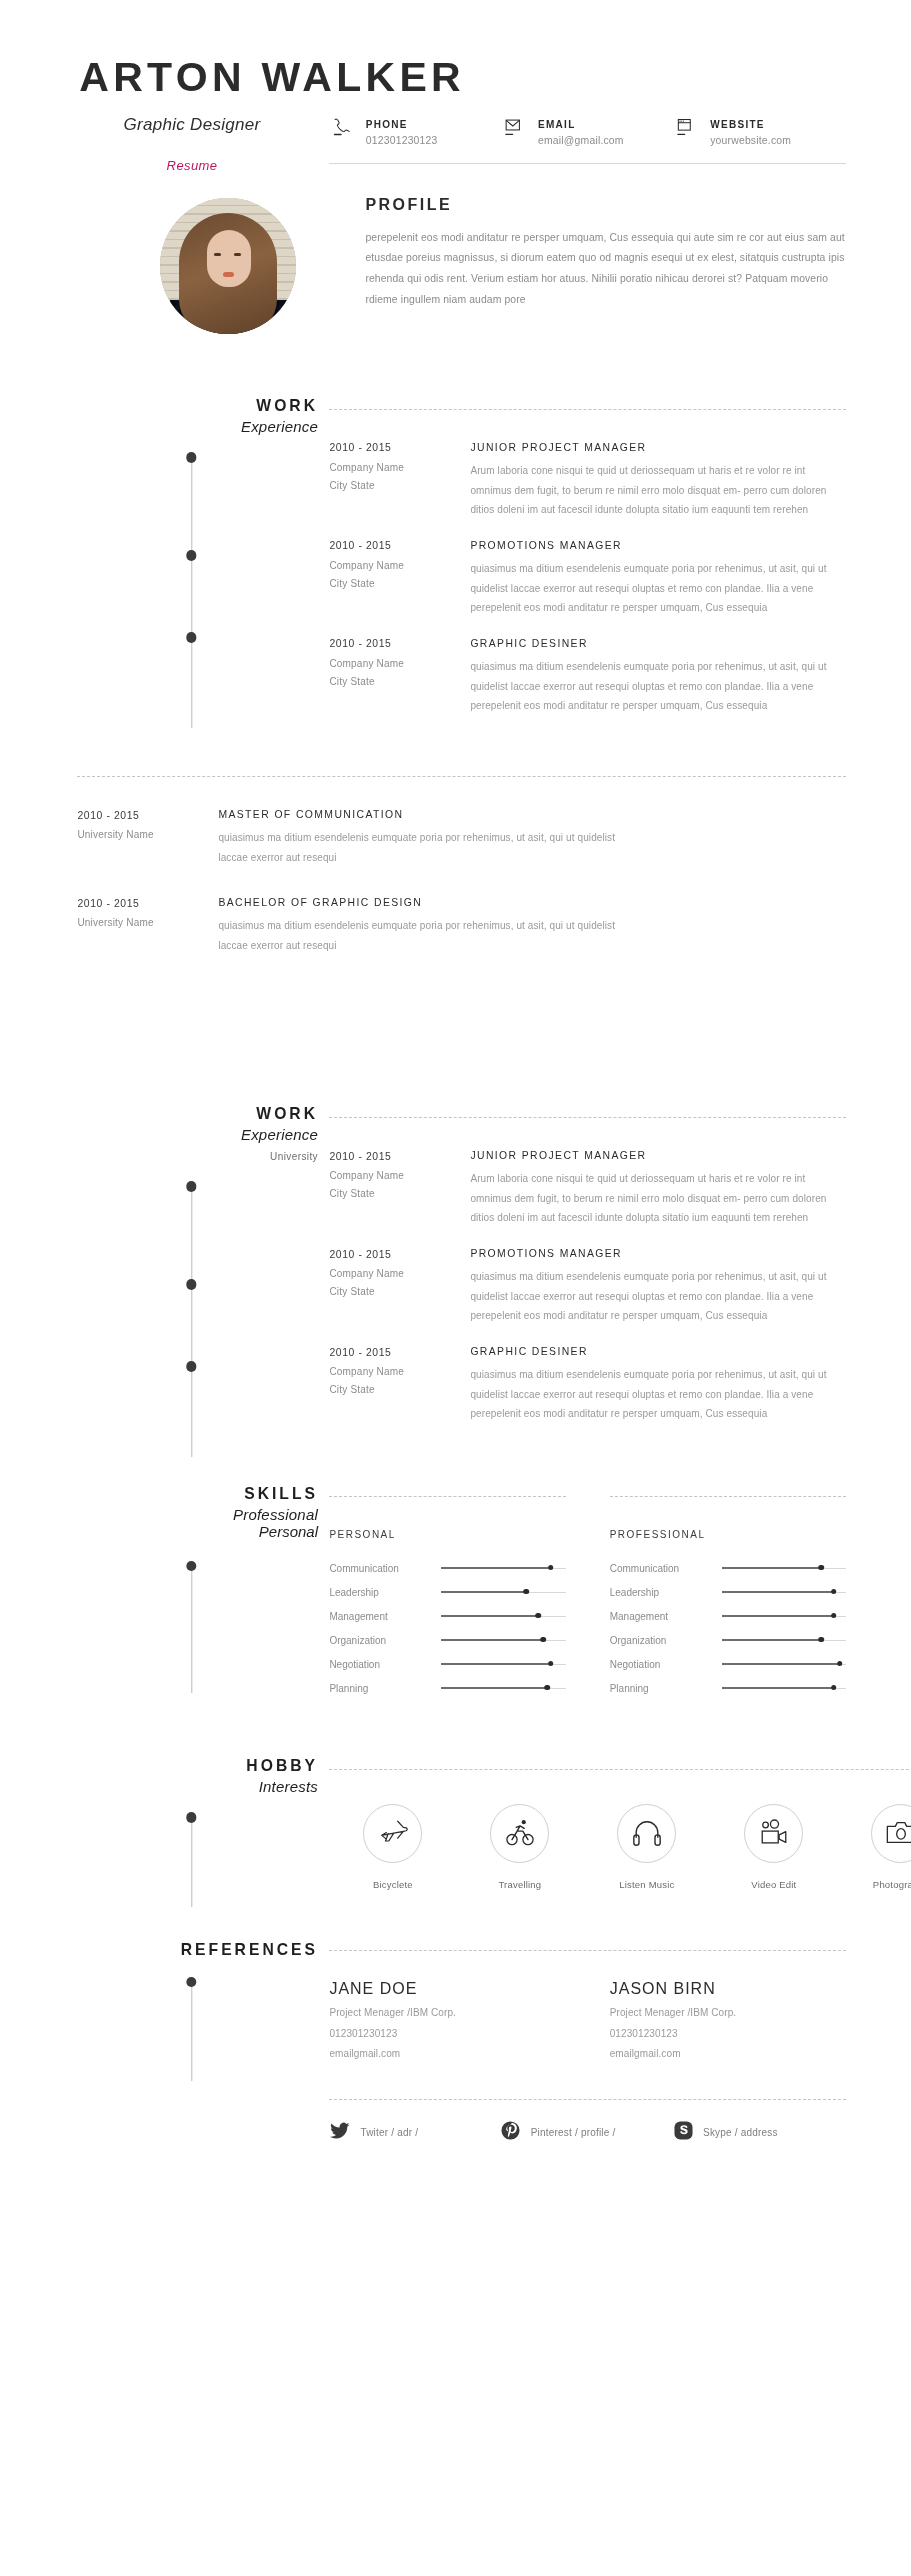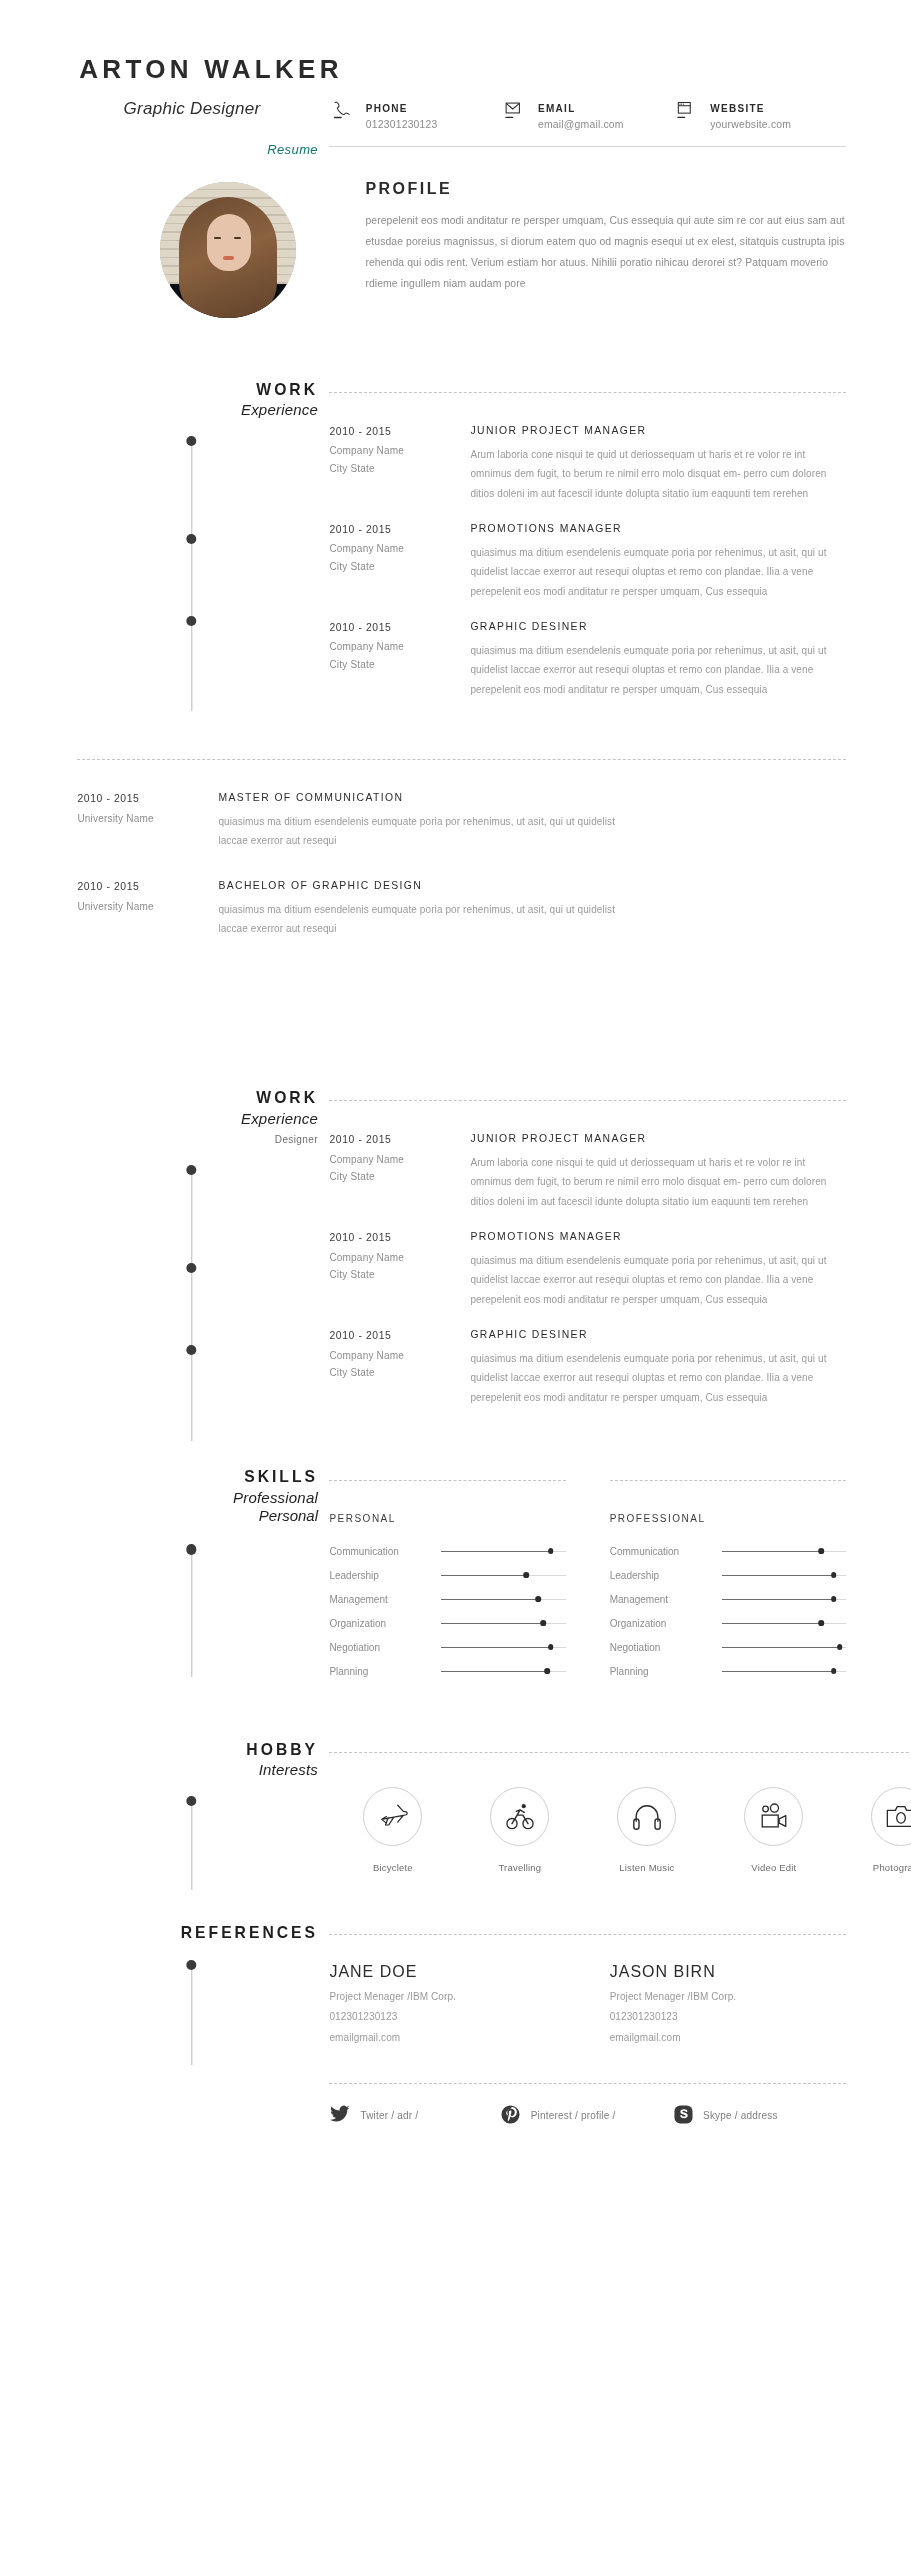--- a/index.html
+++ b/index.html
@@ -15,21 +15,21 @@
     min-height: 2576px;
     background: #ffffff;
     padding: 0;
   }
 
   
   .header {
     padding: 55px 66px 0 66px;
   }
   .name {
-    font-size: 26px;
+    font-size: 41px;
     font-weight: 700;
     letter-spacing: 4.3px;
     color: #2b2b2b;
     line-height: 1.1;
     padding-left: 13.3px;
   }
 
   .header-body {
     display: flex;
     margin-top: 11.4px;
@@ -43,23 +43,22 @@
   .role {
     font-size: 17px;
     font-style: italic;
     color: #2e2e2e;
     letter-spacing: 0.3px;
   }
   .resume-word {
     margin-top: 23px;
     font-size: 13px;
     font-style: italic;
-    color: #0f766e;
+    color: #be185d;
     letter-spacing: 0.4px;
-    text-align: right;
   }
 
   .header-right {
     flex: 1;
     padding-left: 11.4px;
   }
   .contacts {
     display: flex;
     gap: 0;
     padding-bottom: 15px;
@@ -553,21 +552,21 @@
           <div class="entry-desc">quiasimus ma ditium esendelenis eumquate poria por rehenimus, ut asit, qui ut quidelist laccae exerror aut resequi</div>
         </div>
       </div>
     </div>
   </div>
 
   <div class="section" style="margin-top:150px">
     <div class="side-col">
       <div class="side-head-main">WORK</div>
       <div class="side-head-sub">Experience</div>
-      <div class="side-head-note">Designer</div>
+      <div class="side-head-note">University</div>
       <div class="timeline" style="top:76px;height:275px">
         <div class="tl-line" style="height:270px"></div>
         <div class="tl-dot" style="top:0"></div>
         <div class="tl-dot" style="top:98px"></div>
         <div class="tl-dot" style="top:180px"></div>
       </div>
     </div>
     <div class="main-col">
       <div class="dashed" style="margin-top:11.4px"></div>
 

